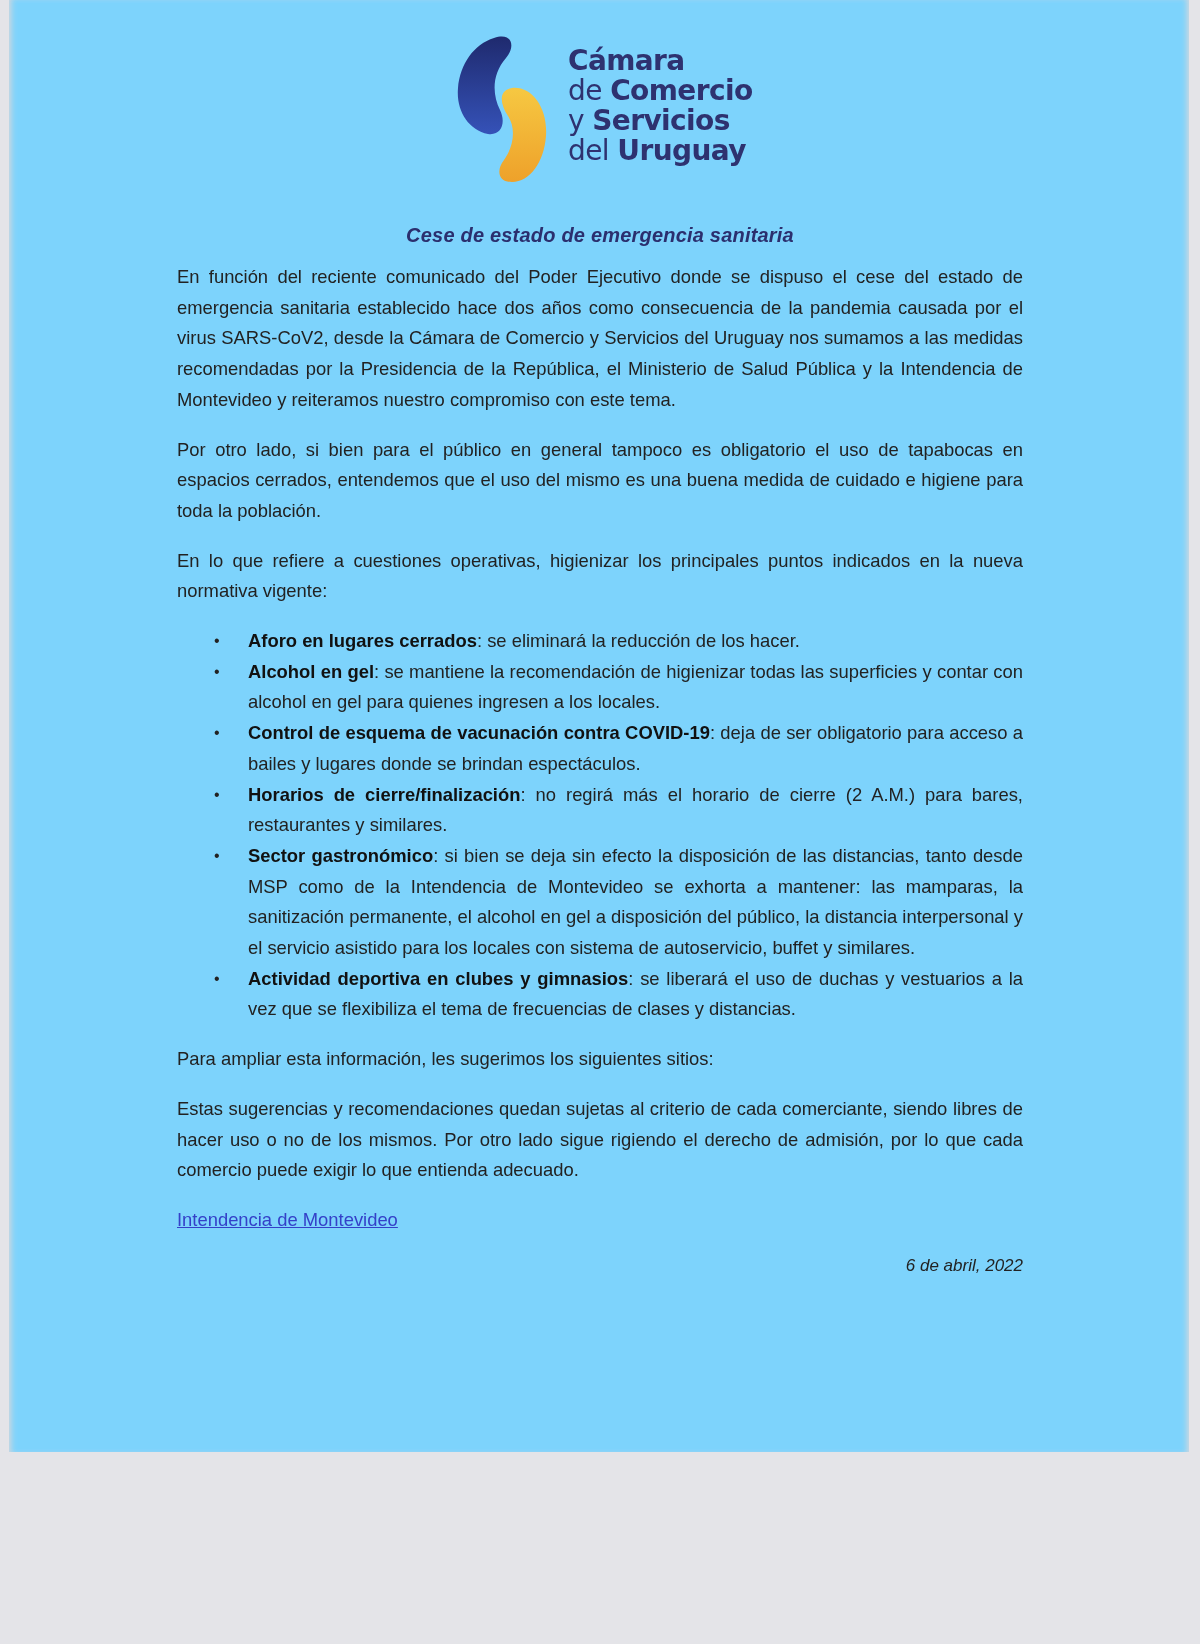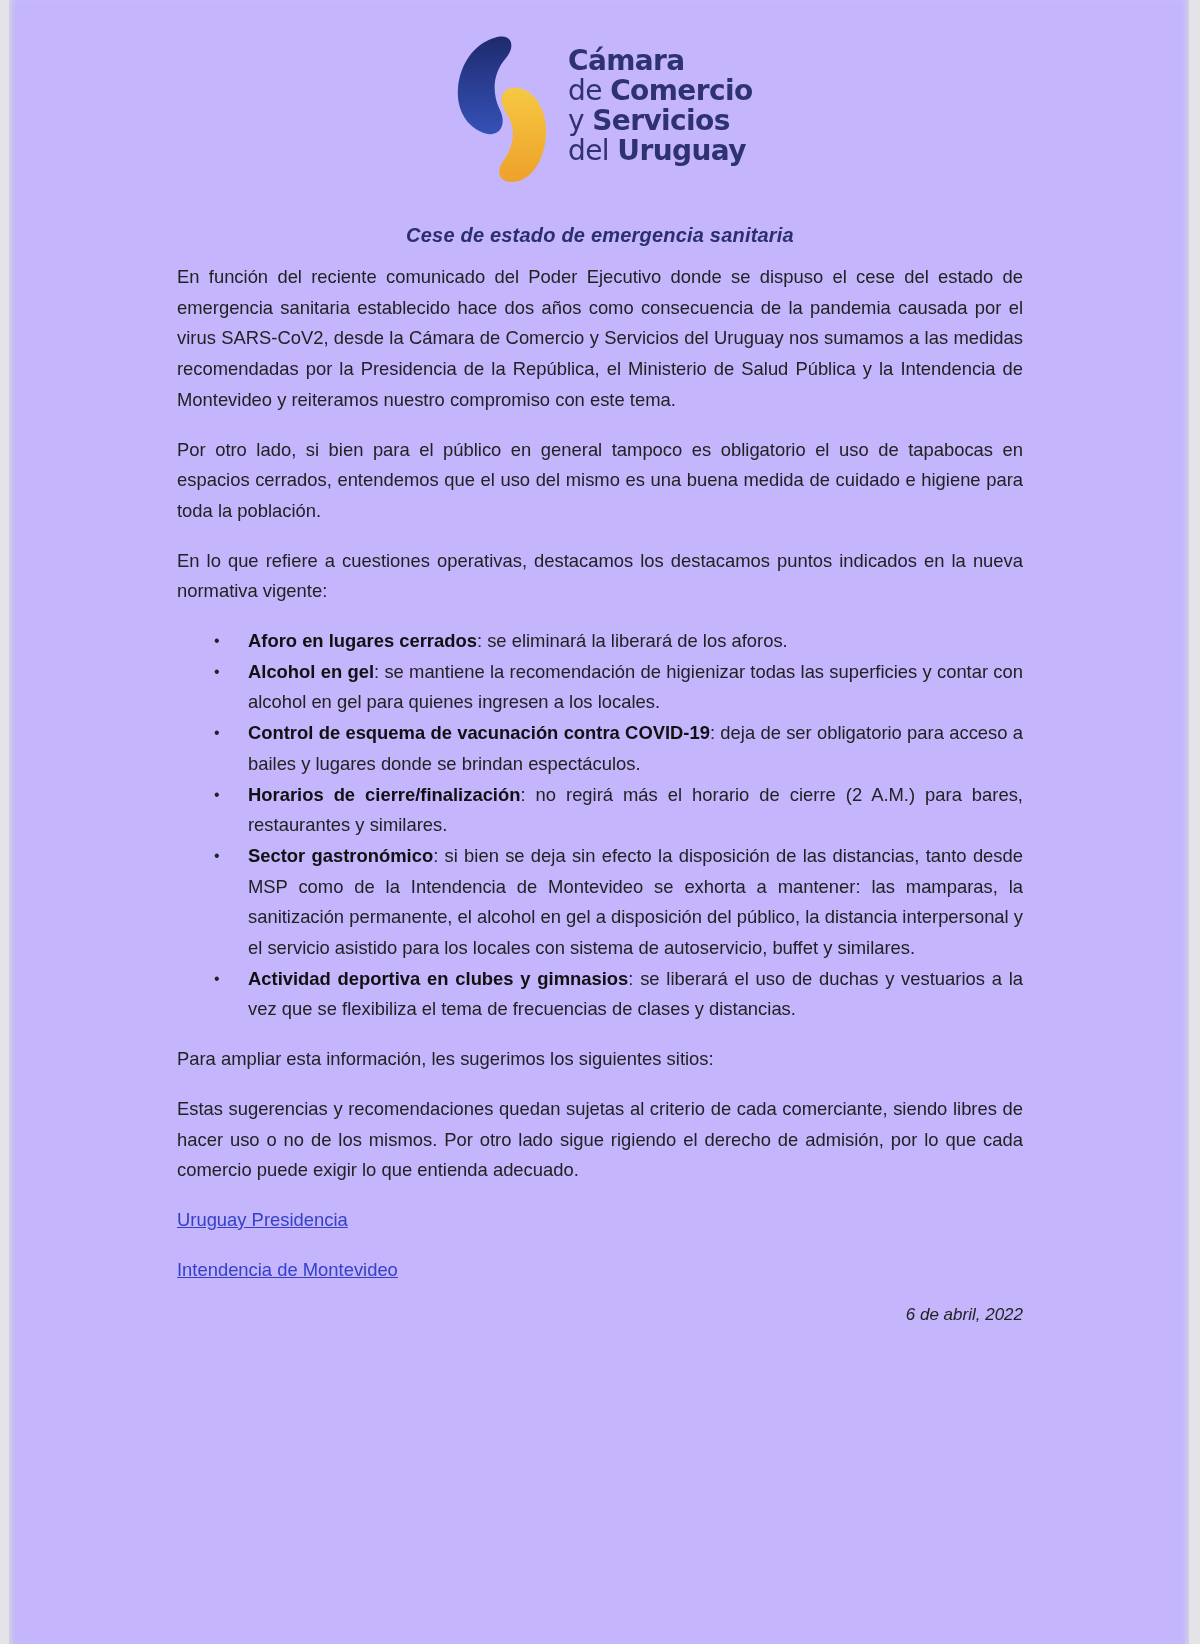--- a/index.html
+++ b/index.html
@@ -2,22 +2,22 @@
 <html><head>
 <meta charset="utf-8">
 <style>
   html, body { margin: 0; padding: 0; }
   body {
     width: 1200px; height: 1644px; overflow: hidden;
     background: #e4e4e8;
     font-family: "Liberation Sans", sans-serif;
   }
   .page {
-    position: absolute; left: 9px; top: 0; width: 1180px; height: 1644px;
-    background: #c4b5fd;
+    position: absolute; left: 9px; top: 0; width: 1180px; height: 1452px;
+    background: #7dd3fc;
     box-shadow: inset 6px 0 6px -4px #d8d8dc, inset -6px 0 6px -4px #d8d8dc;
   }
   .logo { position: absolute; left: 445px; top: 32px; width: 300px; height: 156px; }
   .logo svg { position: absolute; left: 0; top: 0; }
   .logo-text {
     position: absolute; left: 114px; top: 14px;
     color: #2e3270; font-size: 28px; line-height: 30px; letter-spacing: -0.6px;
     font-family: "DejaVu Sans", sans-serif;
   }
   .logo-text .lt { font-weight: normal; }
@@ -72,29 +72,28 @@
       <div><span class="lt">del</span> <b>Uruguay</b></div>
     </div>
   </div>
 </div>
 
 <div class="title">Cese de estado de emergencia sanitaria</div>
 
 <div class="body">
   <p>En función del reciente comunicado del Poder Ejecutivo donde se dispuso el cese del estado de emergencia sanitaria establecido hace dos años como consecuencia de la pandemia causada por el virus SARS-CoV2, desde la Cámara de Comercio y Servicios del Uruguay nos sumamos a las medidas recomendadas por la Presidencia de la República, el Ministerio de Salud Pública y la Intendencia de Montevideo y reiteramos nuestro compromiso con este tema.</p>
   <p>Por otro lado, si bien para el público en general tampoco es obligatorio el uso de tapabocas en espacios cerrados, entendemos que el uso del mismo es una buena medida de cuidado e higiene para toda la población.</p>
-  <p>En lo que refiere a cuestiones operativas, destacamos los destacamos puntos indicados en la nueva normativa vigente:</p>
+  <p>En lo que refiere a cuestiones operativas, higienizar los principales puntos indicados en la nueva normativa vigente:</p>
 
   <ul>
-    <li><span class="bullet">•</span><b>Aforo en lugares cerrados</b><span>: se eliminará la liberará de los aforos.</span></li>
+    <li><span class="bullet">•</span><b>Aforo en lugares cerrados</b><span>: se eliminará la reducción de los hacer.</span></li>
     <li><span class="bullet">•</span><b>Alcohol en gel</b><span>: se mantiene la recomendación de higienizar todas las superficies y contar con alcohol en gel para quienes ingresen a los locales.</span></li>
     <li><span class="bullet">•</span><b>Control de esquema de vacunación contra COVID-19</b><span>: deja de ser obligatorio para acceso a bailes y lugares donde se brindan espectáculos.</span></li>
     <li><span class="bullet">•</span><b>Horarios de cierre/finalización</b><span>: no regirá más el horario de cierre (2 A.M.) para bares, restaurantes y similares.</span></li>
     <li><span class="bullet">•</span><b>Sector gastronómico</b><span>: si bien se deja sin efecto la disposición de las distancias, tanto desde MSP como de la Intendencia de Montevideo se exhorta a mantener: las mamparas, la sanitización permanente, el alcohol en gel a disposición del público, la distancia interpersonal y el servicio asistido para los locales con sistema de autoservicio, buffet y similares.</span></li>
     <li><span class="bullet">•</span><b>Actividad deportiva en clubes y gimnasios</b><span>: se liberará el uso de duchas y vestuarios a la vez que se flexibiliza el tema de frecuencias de clases y distancias.</span></li>
   </ul>
 
   <p>Para ampliar esta información, les sugerimos los siguientes sitios:</p>
   <p>Estas sugerencias y recomendaciones quedan sujetas al criterio de cada comerciante, siendo libres de hacer uso o no de los mismos. Por otro lado sigue rigiendo el derecho de admisión, por lo que cada comercio puede exigir lo que entienda adecuado.</p>
-  <p><a class="link">Uruguay Presidencia</a></p>
   <p><a class="link">Intendencia de Montevideo</a></p>
   <div class="date">6 de abril, 2022</div>
 </div>
 
 </body></html>

